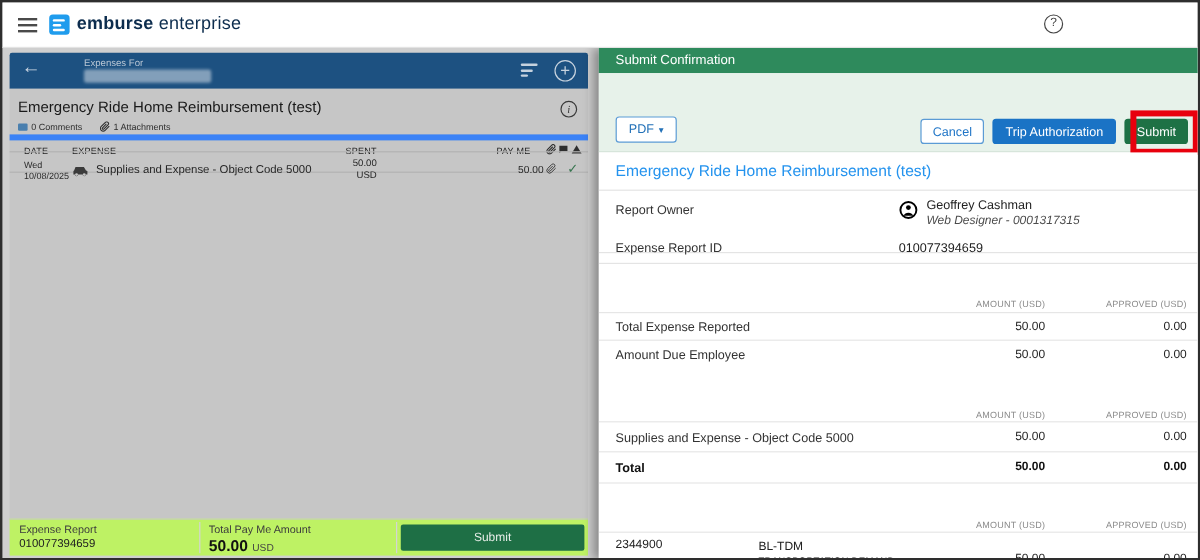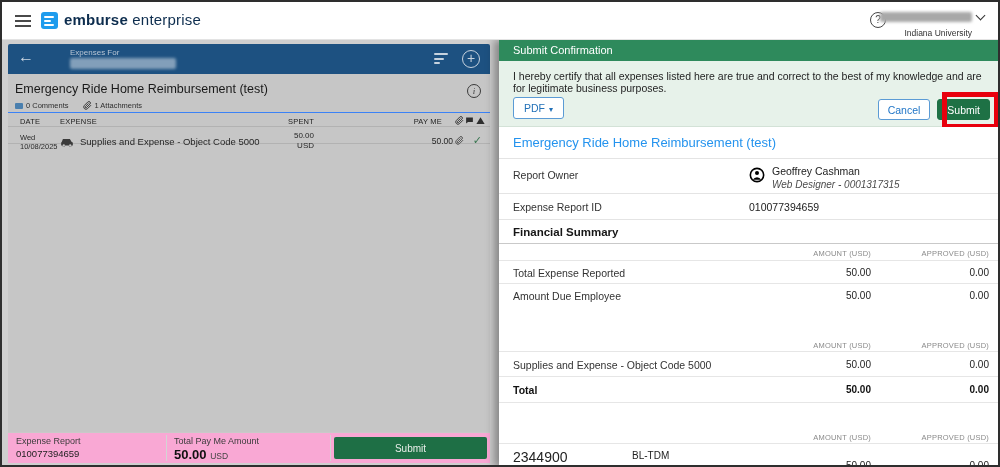--- a/index.html
+++ b/index.html
@@ -45,37 +45,37 @@
   .plus-circle { position:absolute; right:10px; top:6px; width:18px; height:18px; border:1.5px solid #c6d2de;
                  border-radius:50%; color:#c6d2de; font-size:14px; line-height:15px; text-align:center; cursor:pointer; }
   .lp-list { position:absolute; top:32px; left:0; width:100%; height:358px; background:#c6c6c6; }
   .lp-title { position:absolute; top:8px; left:7px; right:32px; font-size:12.5px; color:#191919; }
   .info-circle { position:absolute; top:10px; right:9px; width:14px; height:14px; border:1.3px solid #3a3a3a;
                  border-radius:50%; font-size:9px; font-style:italic; font-family:"Liberation Serif",serif;
                  color:#3a3a3a; text-align:center; line-height:12px; cursor:pointer; }
   .lp-meta { position:absolute; top:27px; left:7px; font-size:7.5px; color:#2e2e2e; display:flex; gap:14px; align-items:center; }
   .meta-item { display:flex; align-items:center; gap:3px; cursor:pointer; }
   .comment-glyph { width:8px; height:6px; background:#4a7fae; border-radius:1px; display:inline-block; }
-  .lp-thead { position:absolute; top:38px; left:0; right:0; height:14px; border-top:1px solid #3b82f6;
+  .lp-thead { position:absolute; top:38px; left:0; right:0; height:14px; border-top:5px solid #3b82f6;
               font-size:7.5px; color:#222; font-weight:700; letter-spacing:.2px; }
   .lp-thead .c-date { position:absolute; left:12px; top:4px; font-weight:400;}
   .lp-thead .c-exp  { position:absolute; left:52px; top:4px; font-weight:400;}
   .lp-thead .c-spent{ position:absolute; right:176px; top:4px; font-weight:400;}
   .lp-thead .c-pay  { position:absolute; right:48px; top:4px; font-weight:400;}
   .th-ico { position:absolute; top:3px; width:9px; height:9px; color:#2e2e2e; }
   .lp-row { position:absolute; top:52px; left:0; right:0; height:18px; border-top:1px solid #b2b2b2;
             border-bottom:1px solid #b2b2b2; cursor:pointer; }
   .r-day { position:absolute; left:12px; top:6px; font-size:7.5px; color:#2a2a2a; line-height:1.25; }
   .car-ico { position:absolute; left:52px; top:9px; width:14px; height:12px; color:#3b3b3b; }
   .r-desc { position:absolute; left:72px; top:9px; font-size:9.5px; color:#262626; }
   .r-spent { position:absolute; right:176px; top:4px; font-size:8px; color:#262626; text-align:right; line-height:1.3; }
   .r-pay { position:absolute; right:37px; top:9px; font-size:8.5px; color:#262626; }
   .clip-row-ico { position:absolute; right:26px; top:9px; width:9px; height:9px; color:#3a3a3a; }
   .r-check { position:absolute; right:8px; top:7px; color:#37754f; font-size:11px; }
-  .lp-footer { position:absolute; top:390px; left:0; width:100%; height:31px; background:#f9a8d4;
+  .lp-footer { position:absolute; top:390px; left:0; width:100%; height:31px; background:#bef264;
                border-top:1px solid #c9c9c9; }
   .f-div { position:absolute; top:2px; bottom:2px; width:1px; background:#d4d4d4; }
   .f-cell1 { position:absolute; left:8px; top:3px; }
   .f-lab { font-size:9px; color:#3c3c3c; }
   .f-val { font-size:9.5px; color:#222; margin-top:2px; }
   .f-cell2 { position:absolute; left:166px; top:3px; }
   .f-amount { font-size:13px; font-weight:700; color:#111; margin-top:1px; }
   .f-amount span { font-size:8.5px; font-weight:400; color:#444; }
   .lp-submit { position:absolute; left:326px; top:4px; width:153px; height:22px; background:#1e6f45;
                color:#e8eee9; font-size:10px; border:none; border-radius:2px; cursor:pointer; }
@@ -107,21 +107,21 @@
   .owner-ico { width:16px; height:16px; margin-top:2px; }
   .owner-name { font-size:10.5px; color:#222; }
   .owner-role { font-size:10px; color:#4c4c4c; font-style:italic; margin-top:2px; }
   .sec-title { position:absolute; left:14px; font-size:11.5px; font-weight:700; color:#161616; }
   .sec-head { border-bottom:1px solid #c9c9c9; }
   .colhead { font-size:7.5px; color:#8a8a8a; letter-spacing:.2px; position:absolute; top:5px; }
   .col-amt { right:128px; } .col-appr { right:10px; }
   .v-amt { position:absolute; right:128px; font-size:10px; color:#222; }
   .v-appr { position:absolute; right:10px; font-size:10px; color:#222; }
   .bold { font-weight:700; color:#111; }
-  .acct-num { position:absolute; left:14px; top:5px; font-size:14px; color:#222; }
+  .acct-num { position:absolute; left:14px; top:5px; font-size:10px; color:#222; }
   .acct-name { position:absolute; left:133px; top:5px; font-size:10px; color:#222; line-height:1.35; }
   .acct-name .l2 { font-size:8px; letter-spacing:.2px; }
 </style>
 </head>
 <body>
 
 <div class="screen">
 
   <div class="topnav">
     <div class="hamburger">
@@ -131,24 +131,20 @@
       </div>
     <div class="logo">
         <i></i>
         <i></i>
         <i></i>
       </div>
     <div class="brand">
       <b>emburse</b>&nbsp;<span>enterprise</span>
     </div>
     <div class="help-circle">?</div>
-    <div class="userbox">
-      <span class="redacted-name"></span><span class="chev"></span>
-      <div class="user-org">Indiana University</div>
-    </div>
   </div>
 
   <div class="lp">
     <div class="lp-header">
       <span class="back-arrow">←</span>
       <span class="exp-for">Expenses For</span>
       <span class="redacted-light"></span>
       <span class="sort-icon">
           <span></span>
           <span></span>
@@ -224,56 +220,53 @@
       </div>
       <div class="f-div" style="left:322px"></div>
       <button class="lp-submit">Submit</button>
     </div>
   </div>
 
   <div class="dlg">
     <div class="dlg-header">Submit Confirmation</div>
 
     <div class="dlg-certify">
-      <div class="certify-text">I hereby certify that all expenses listed here are true and correct to the best of my knowledge and are for legitimate business purposes.</div>
       <button class="btn btn-pdf"><span>PDF</span><span class="caret">▾</span></button>
       <div class="btn-group">
         <button class="btn btn-cancel">Cancel</button>
+        <button class="btn btn-trip">Trip Authorization</button>
         <button class="btn btn-submit">Submit</button>
       </div>
       <div class="red-box"></div>
     </div>
 
     <div class="dlg-content">
       <div class="dc-title">Emergency Ride Home Reimbursement (test)</div>
       <div class="row-line" style="top:31px"></div>
 
-      <div style="position:absolute; top:31px; left:0; right:0; height:36px; border-bottom:1px solid #e4e4e4;">
+      <div style="position:absolute; top:31px; left:0; right:0; height:53px; border-bottom:1px solid #e4e4e4;">
         <span class="f-label" style="top:11px">Report Owner</span>
         <div class="owner-wrap">
           <svg class="owner-ico" viewBox="0 0 24 24">
             <circle cx="12" cy="12" r="10" fill="none" stroke="#000" stroke-width="2.4"></circle>
             <circle cx="12" cy="9" r="3" fill="#000"></circle>
             <path d="M5.8 19.2a7 7 0 0 1 12.4 0z" fill="#000"></path>
           </svg>
           <div>
             <div class="owner-name">Geoffrey Cashman</div>
             <div class="owner-role">Web Designer - 0001317315</div>
           </div>
         </div>
       </div>
 
       <div style="position:absolute; top:67px; left:0; right:0; height:26px; border-bottom:1px solid #e4e4e4;">
         <span class="f-label" style="top:7px">Expense Report ID</span>
         <span class="f-value" style="top:7px">010077394659</span>
       </div>
 
-      <div style="position:absolute; top:93px; left:0; right:0; height:24px;" class="sec-head">
-        <span class="sec-title" style="top:6px">Financial Summary</span>
-      </div>
       <div style="position:absolute; top:117px; left:0; right:0; height:17px; border-bottom:1px solid #e6e6e6;">
         <span class="colhead col-amt">AMOUNT (USD)</span>
         <span class="colhead col-appr">APPROVED (USD)</span>
       </div>
       <div style="position:absolute; top:134px; left:0; right:0; height:23px; border-bottom:1px solid #e6e6e6;">
         <span class="f-label" style="top:6px">Total Expense Reported</span>
         <span class="v-amt" style="top:6px">50.00</span>
         <span class="v-appr" style="top:6px">0.00</span>
       </div>
       <div style="position:absolute; top:157px; left:0; right:0; height:23px;text-align:center;">

